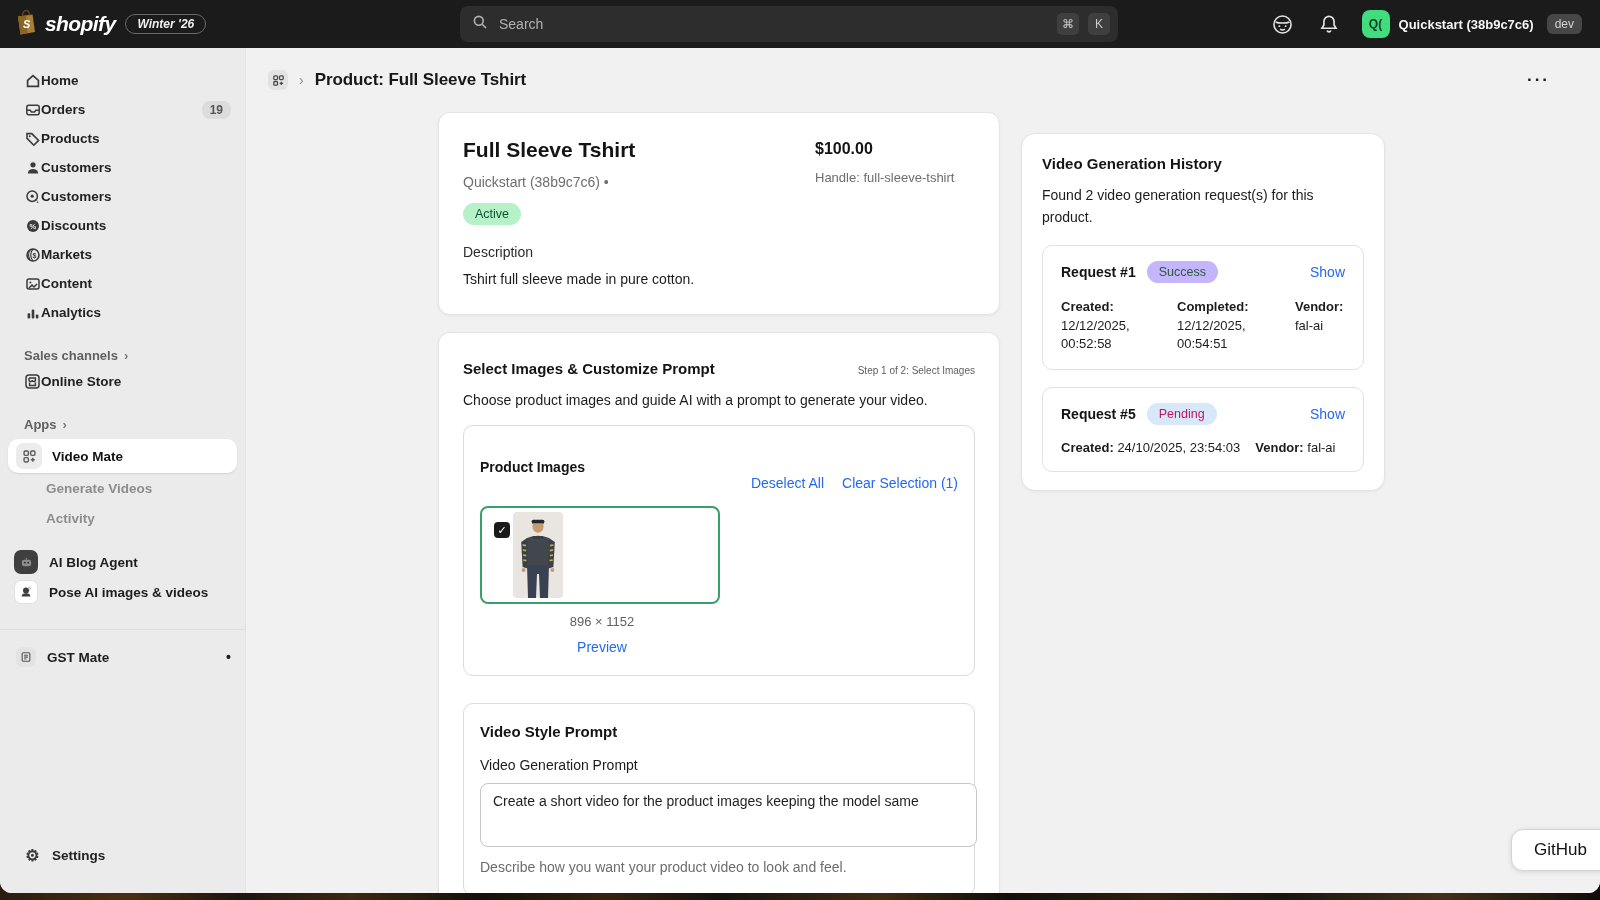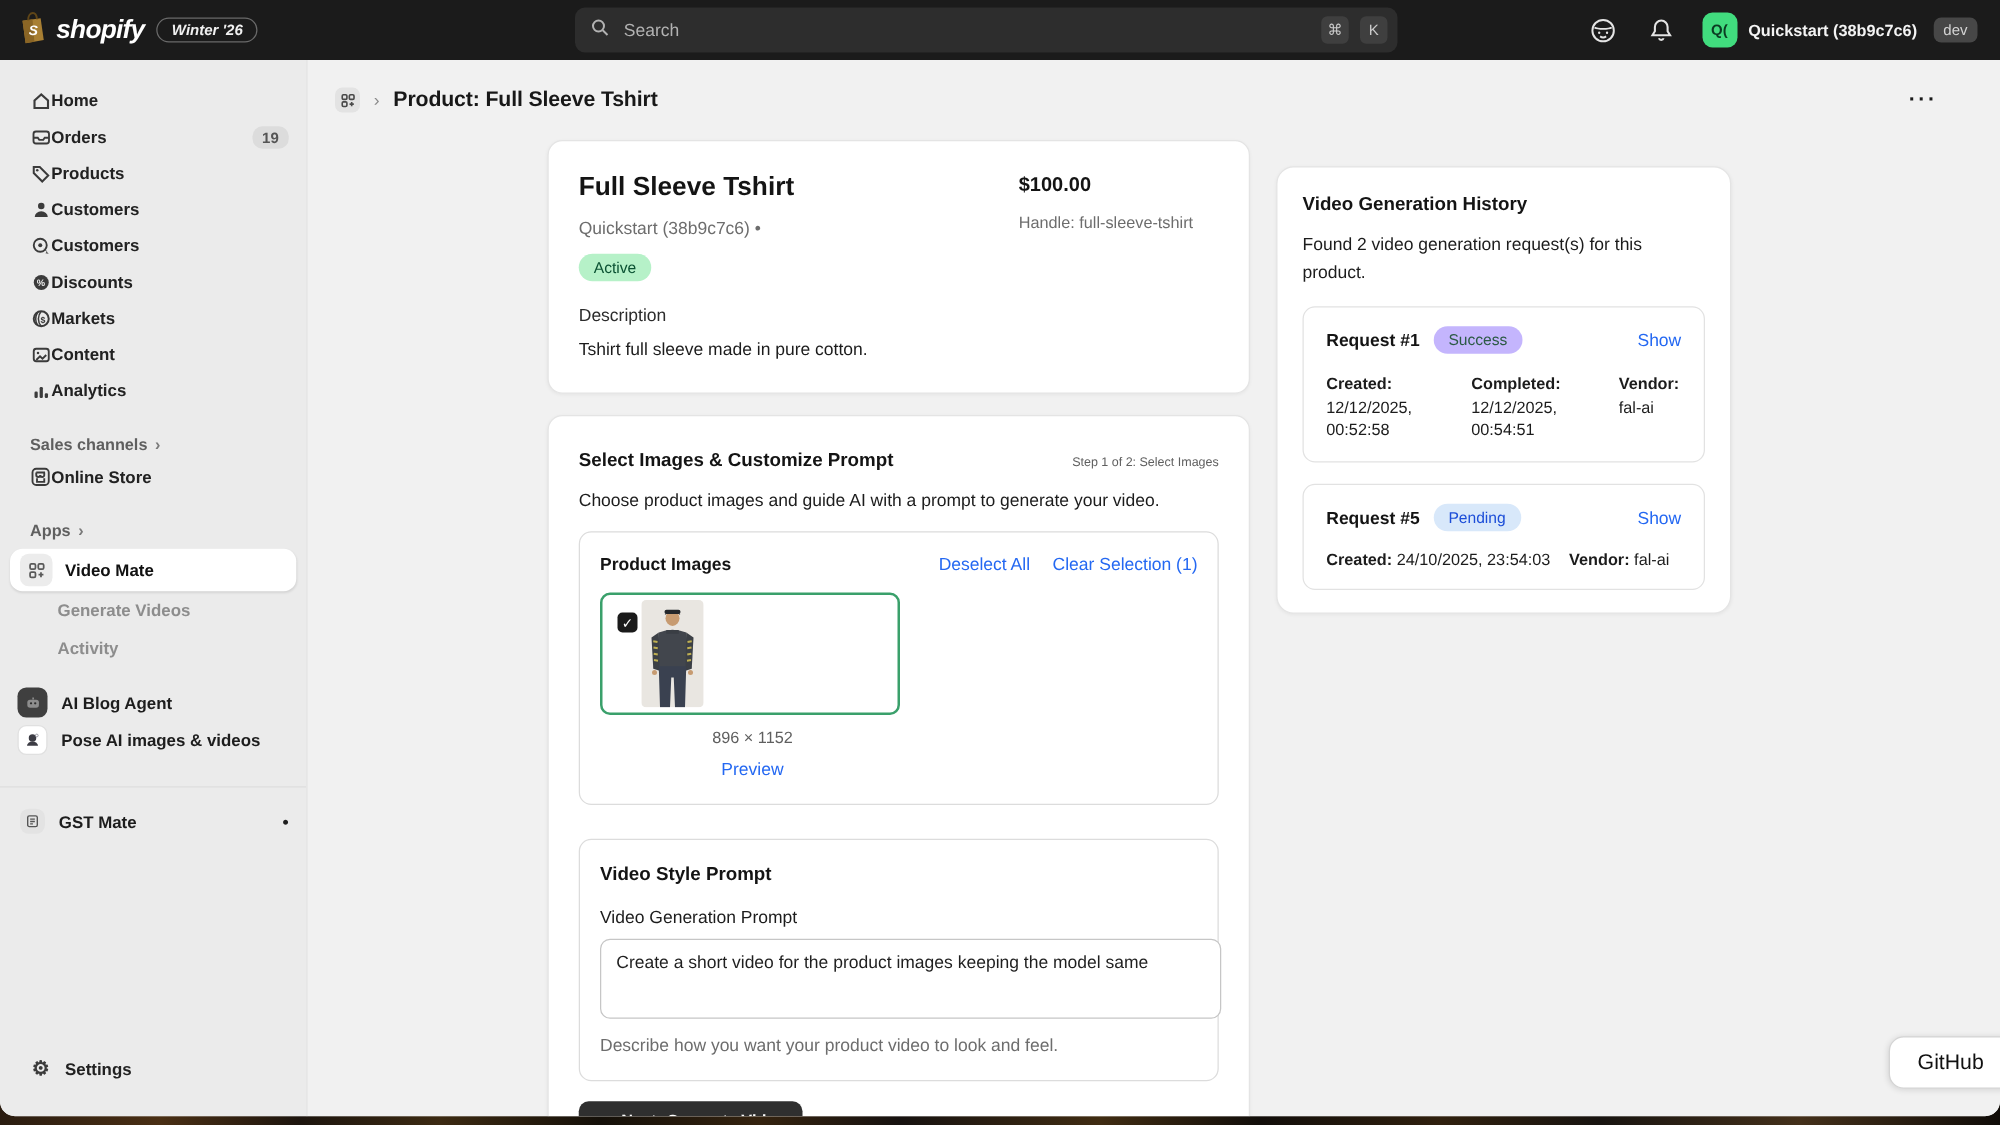--- a/index.html
+++ b/index.html
@@ -72,21 +72,21 @@
   .select-card { margin-top:17px; padding:27px 24px 40px 24px; }
   .sec-head { display:flex; align-items:baseline; }
   .sec-title { font-size:15px; font-weight:bold; color:#141414; }
   .sec-step { margin-left:auto; font-size:10px; color:#5f5f5f; }
   .sec-sub { margin-top:15px; font-size:14px; color:#1c1c1c; }
 
   .inner-card { margin-top:17px; border:1px solid #dcdcdc; border-radius:10px; padding:17px 16px 20px 16px; background:#fff; }
   .pi-head { display:flex; align-items:center; }
   .pi-title { font-size:14px; font-weight:bold; color:#141414; }
   .links { margin-left:auto; display:flex; gap:18px; }
-  .link { color:#2468f2; font-size:14px; font-weight:500; cursor:default; }
+  .link { color:#2468f2; font-size:14px; font-weight:500; cursor:default;margin-top:32px; }
   .tile { margin-top:15px; width:240px; height:98px; border:2px solid #3aa06b; border-radius:8px; background:#fff; position:relative; }
   .thumb { position:absolute; left:31px; top:4px; width:50px; height:86px; border-radius:4px; overflow:hidden; }
   .checkbox { position:absolute; left:12px; top:14px; width:16px; height:16px; border-radius:4px; background:#1a1a1a; color:#fff; font-size:11px; display:flex; align-items:center; justify-content:center; box-shadow:0 0 0 2px #fff; }
   .tile-meta { width:244px; text-align:center; }
   .dims { margin-top:10px; font-size:13px; color:#5f5f5f; }
   .preview { margin-top:10px; font-size:14px; color:#2468f2; font-weight:500; }
 
   .prompt-card { margin-top:27px; border:1px solid #dcdcdc; border-radius:10px; padding:19px 16px 20px 16px; background:#fff; }
   .prompt-label { margin-top:17px; font-size:14px; color:#1c1c1c; }
   .prompt-card textarea { margin-top:10px; width:497px; height:64px; border:1px solid #c6c6c6; border-radius:8px; padding:9px 12px; font-size:14px; color:#1f1f1f; font-family:"Liberation Sans",sans-serif; resize:none; outline:none; }
@@ -95,21 +95,21 @@
   .next-btn { margin-top:16px; display:inline-flex; align-items:center; gap:7px; background:#2f2f2f; color:#fff; border:none; border-radius:8px; padding:8px 14px; font-size:13px; font-weight:bold; font-family:"Liberation Sans",sans-serif; }
 
   .right-col { width:364px; margin-top:21px; }
   .history-card { border-radius:14px; padding:21px 20px 18px 20px; }
   .h-title { font-size:15px; font-weight:bold; color:#141414; }
   .h-sum { margin-top:13px; font-size:14px; color:#1c1c1c; line-height:1.55; width:300px; }
   .req-card { border:1px solid #e2e2e2; border-radius:10px; padding:15px 18px 16px 18px; margin-top:17px; background:#fff; }
   .req-head { display:flex; align-items:center; gap:11px; }
   .req-name { font-size:14px; font-weight:bold; color:#141414; }
   .badge-success { background:#c4b5fd; color:#2c5a45; }
-  .badge-pending { background:#d8e8fa; color:#1d4ed8; }
+  .badge-pending { background:#d8e8fa; color:#be185d; }
   .show-link { margin-left:auto; color:#2468f2; font-size:14px; font-weight:500; }
   .req-grid { display:flex; margin-top:15px; font-size:13px; line-height:1.4; color:#1c1c1c; }
   .req-grid .c1 { width:116px; } .req-grid .c2 { width:118px; } .req-grid .c3 { flex:1; }
   .req-grid b, .req-line b { font-weight:bold; }
   .req-line { margin-top:15px; font-size:13px; color:#1c1c1c; display:flex; gap:15px; }
 
   .github-btn { position:absolute; right:-16px; bottom:22px; background:#fff; border:1px solid #d4d4d4; border-radius:12px; padding:10px 28px 10px 22px; font-size:17px; color:#111; box-shadow:0 1px 5px rgba(0,0,0,.12); font-family:"Liberation Sans",sans-serif; }
 </style>
 </head>
 <body>

